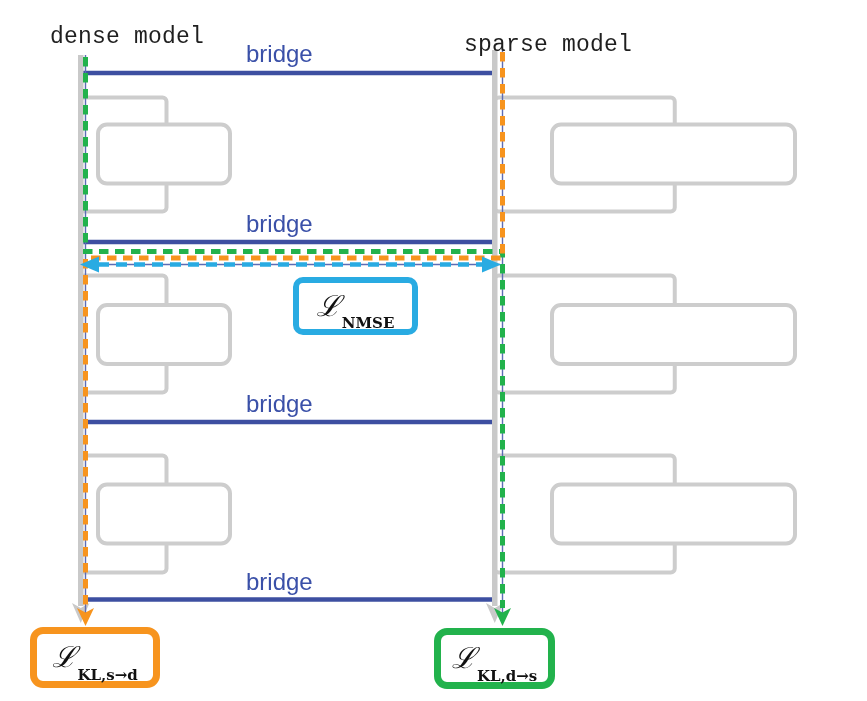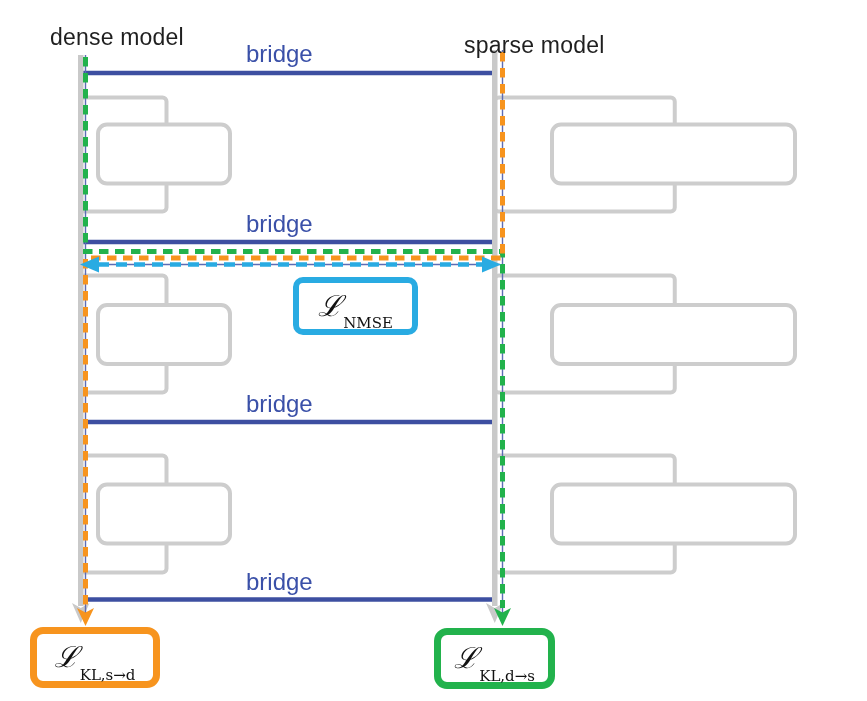--- a/index.html
+++ b/index.html
@@ -1,25 +1,25 @@
 <!DOCTYPE html>
 <html><head>
 <meta charset="utf-8">
 <style>
   html,body{margin:0;padding:0;background:#ffffff;}
   #figure{position:relative;width:867px;height:701px;background:#ffffff;overflow:hidden;
           font-family:"Liberation Sans",sans-serif;}
   #figure svg{position:absolute;left:0;top:0;}
-  .model-title{position:absolute;font-size:23px;color:#1f1f1f;letter-spacing:.2px;white-space:nowrap;}
+  .model-title{position:absolute;font-size:23px;color:#1f1f1f;letter-spacing:.2px;white-space:nowrap;font-family:Liberation Mono, monospace;}
   .bridge-label{position:absolute;left:246px;width:100px;text-align:left;
                 font-size:24px;color:#3A50A8;white-space:nowrap;}
   .loss-box{position:absolute;background:#ffffff;display:flex;align-items:center;justify-content:center;
             font-family:"DejaVu Serif","Liberation Serif",serif;color:#111;}
   .loss-symbol{font-size:29px;font-style:italic;line-height:1;}
-  .loss-sub{font-size:15px;line-height:1;margin-left:1px;align-self:flex-end;position:relative;top:2px;white-space:nowrap;}
+  .loss-sub{font-size:15px;line-height:1;margin-left:1px;align-self:flex-end;position:relative;top:2px;white-space:nowrap;font-weight:bold;}
   .box-nmse{left:293px;top:277px;width:113px;height:46px;border:6px solid #29ABE2;border-radius:10px;}
   .box-kl-sd{left:30px;top:627px;width:116px;height:47px;border:7px solid #F7941E;border-radius:13px;}
   .box-kl-ds{left:434px;top:628px;width:107px;height:47px;border:7px solid #22B24C;border-radius:13px;}
 </style>
 </head>
 <body>
 
 <div id="figure">
 
   <svg width="867" height="701" viewBox="0 0 867 701">

